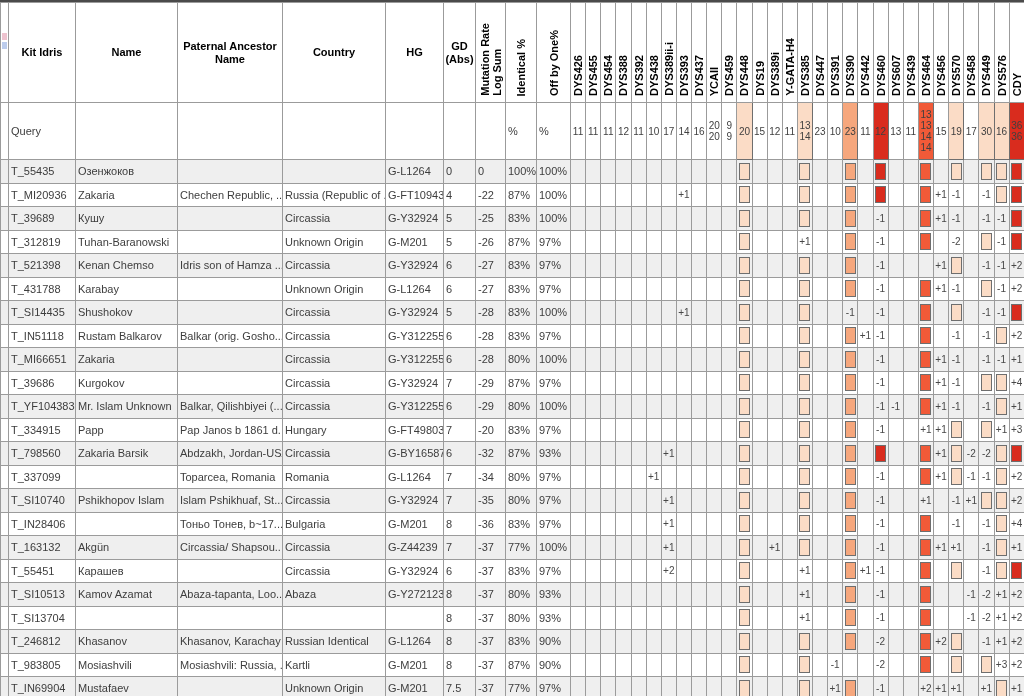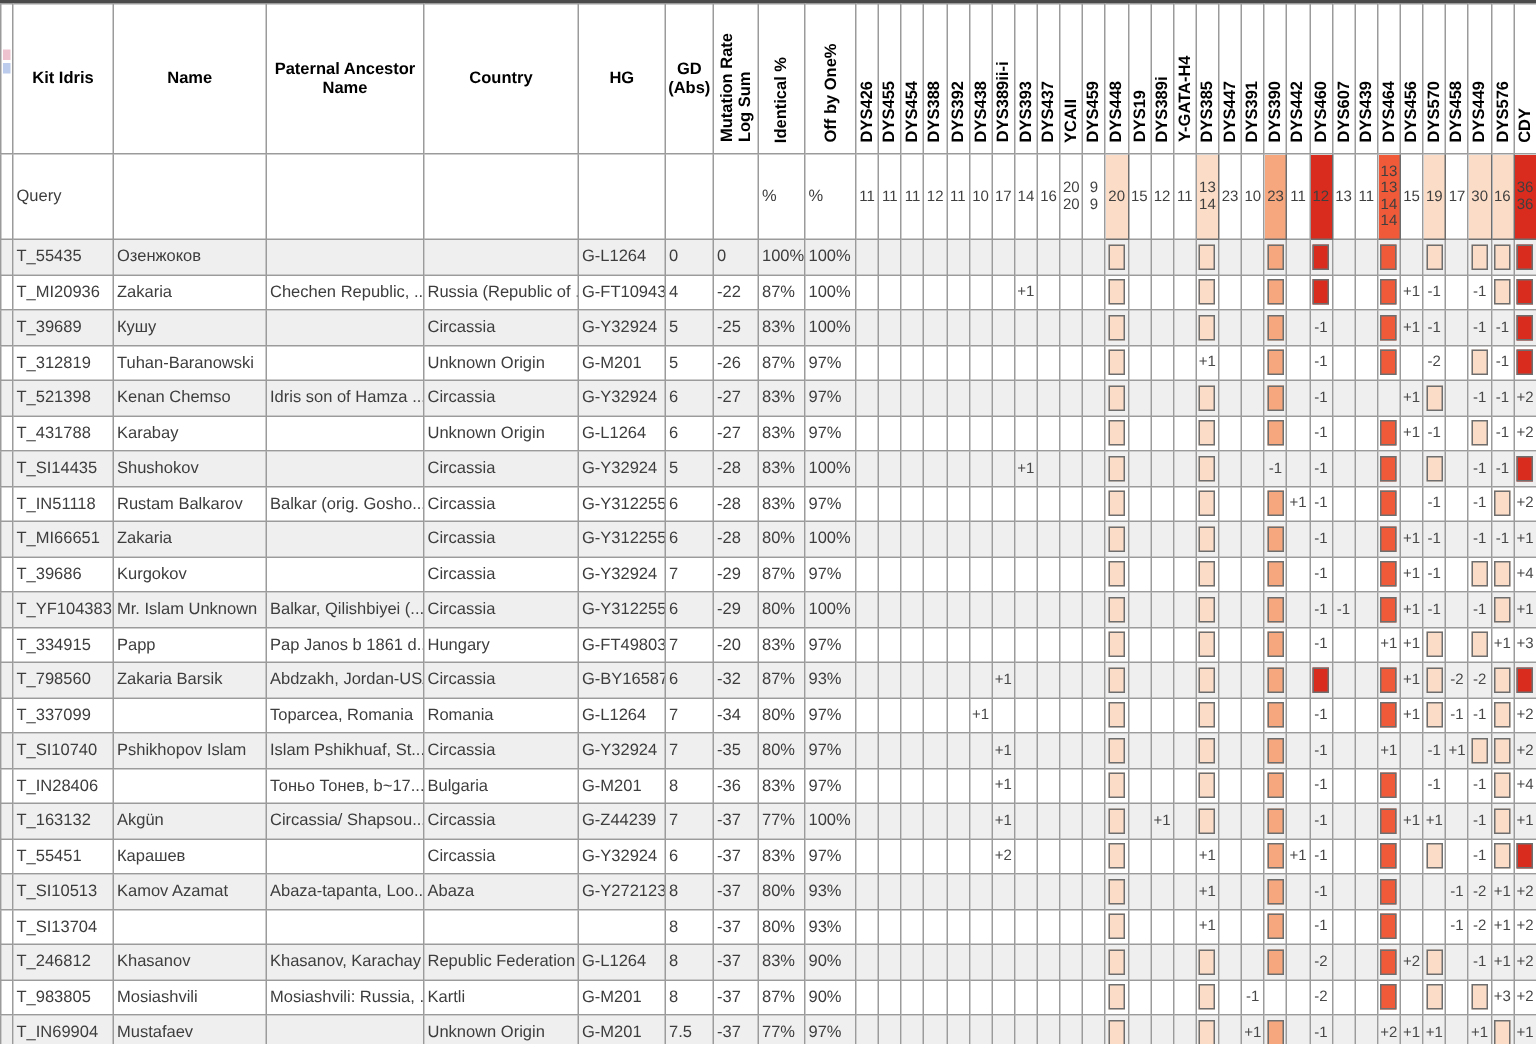--- a/index.html
+++ b/index.html
@@ -1218,21 +1218,21 @@
           <td class="mk">-1</td>
           <td class="mk">-2</td>
           <td class="mk">+1</td>
           <td class="mk">+2</td>
         </tr>
         <tr class="alt">
           <td></td>
           <td class="txt">T_246812</td>
           <td class="txt">Khasanov</td>
           <td class="txt">Khasanov, Karachay</td>
-          <td class="txt">Republic Federation</td>
+          <td class="txt">Russian Identical</td>
           <td class="txt">G-L1264</td>
           <td class="txt">8</td>
           <td class="txt">-37</td>
           <td class="txt">83%</td>
           <td class="txt">90%</td>
           <td class="mk"></td>
           <td class="mk"></td>
           <td class="mk"></td>
           <td class="mk"></td>
           <td class="mk"></td>

